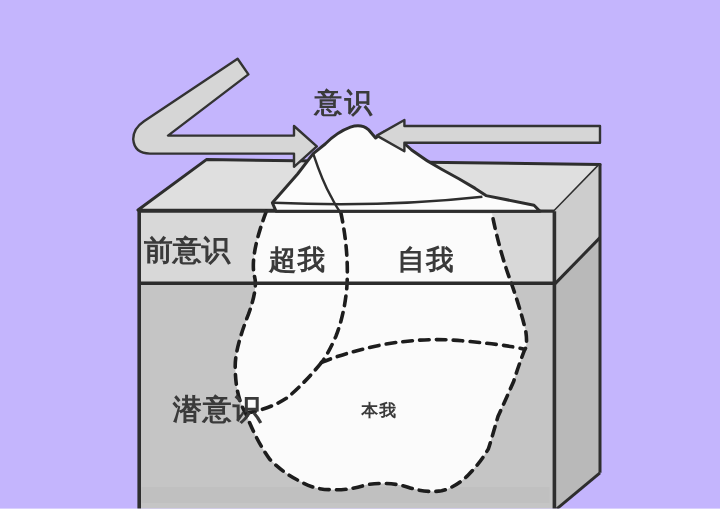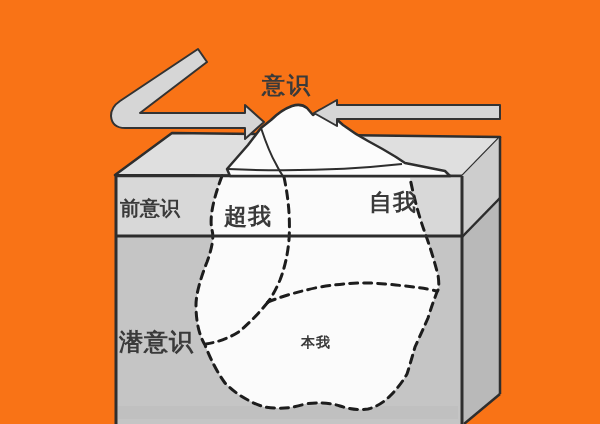--- a/index.html
+++ b/index.html
@@ -1,30 +1,30 @@
 <!DOCTYPE html>
 <html><head>
 <meta charset="utf-8">
 <style>
   html,body{margin:0;padding:0;background:#fff;}
   .stage{
-    position:relative;width:600px;height:424px;background:#f97316;
+    position:relative;width:600px;height:424px;background:#c4b5fd;
     font-family:"Liberation Sans","DejaVu Sans",sans-serif;overflow:hidden;
   }
   .stage svg{position:absolute;left:0;top:0;}
   .lbl{
     position:absolute;font-weight:bold;color:#3a3a3a;white-space:nowrap;
     -webkit-user-select:none;user-select:none;line-height:1;
   }
   .lbl-consciousness{left:262px;top:74px;font-size:23px;letter-spacing:2px;}
   .lbl-external{left:371px;top:74px;font-size:22px;letter-spacing:3px;}
-  .lbl-preconscious{left:120px;top:198px;font-size:20px;letter-spacing:0px;}
+  .lbl-preconscious{left:120px;top:198px;font-size:24px;letter-spacing:0px;}
   .lbl-superego{left:224px;top:205px;font-size:23px;letter-spacing:1px;text-align:center;}
-  .lbl-ego{left:331px;top:191px;font-size:23px;letter-spacing:1px;margin-left:38px;}
-  .lbl-subconscious{left:119px;top:330px;font-size:24px;letter-spacing:1px;}
+  .lbl-ego{left:331px;top:205px;font-size:23px;letter-spacing:1px;}
+  .lbl-subconscious{left:119px;top:330px;font-size:24px;letter-spacing:1px;padding-left:25px;}
   .lbl-id{left:301px;top:335px;font-size:14px;letter-spacing:1px;}
 </style>
 </head>
 <body>
 
 <div class="stage">
 
   <svg width="600" height="424" viewBox="0 0 600 424">
 
     <polygon points="115,175 462,176 500,137 172,133" fill="#dfdfdf" stroke="#2e2e2e" stroke-width="2.5" stroke-linejoin="round"></polygon>

